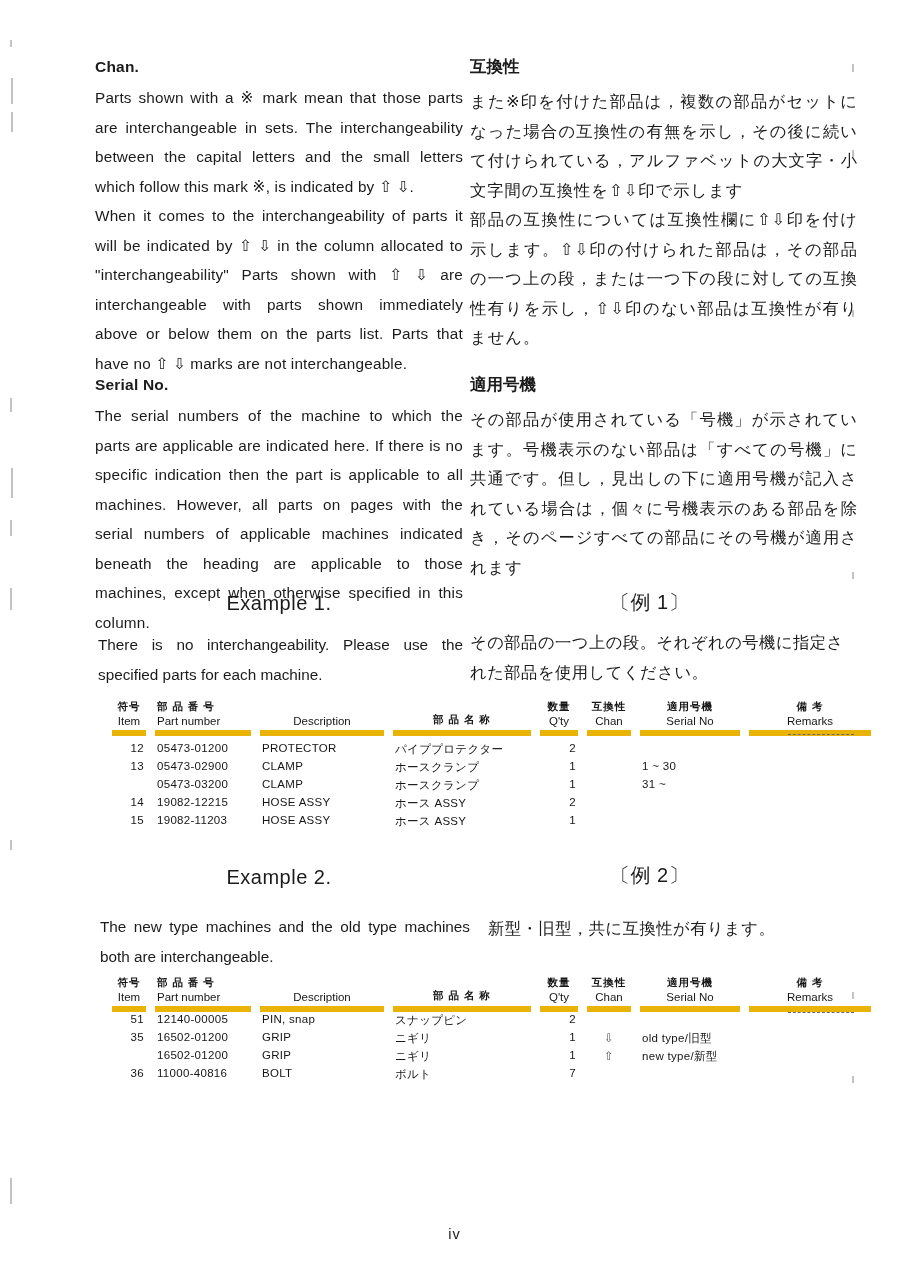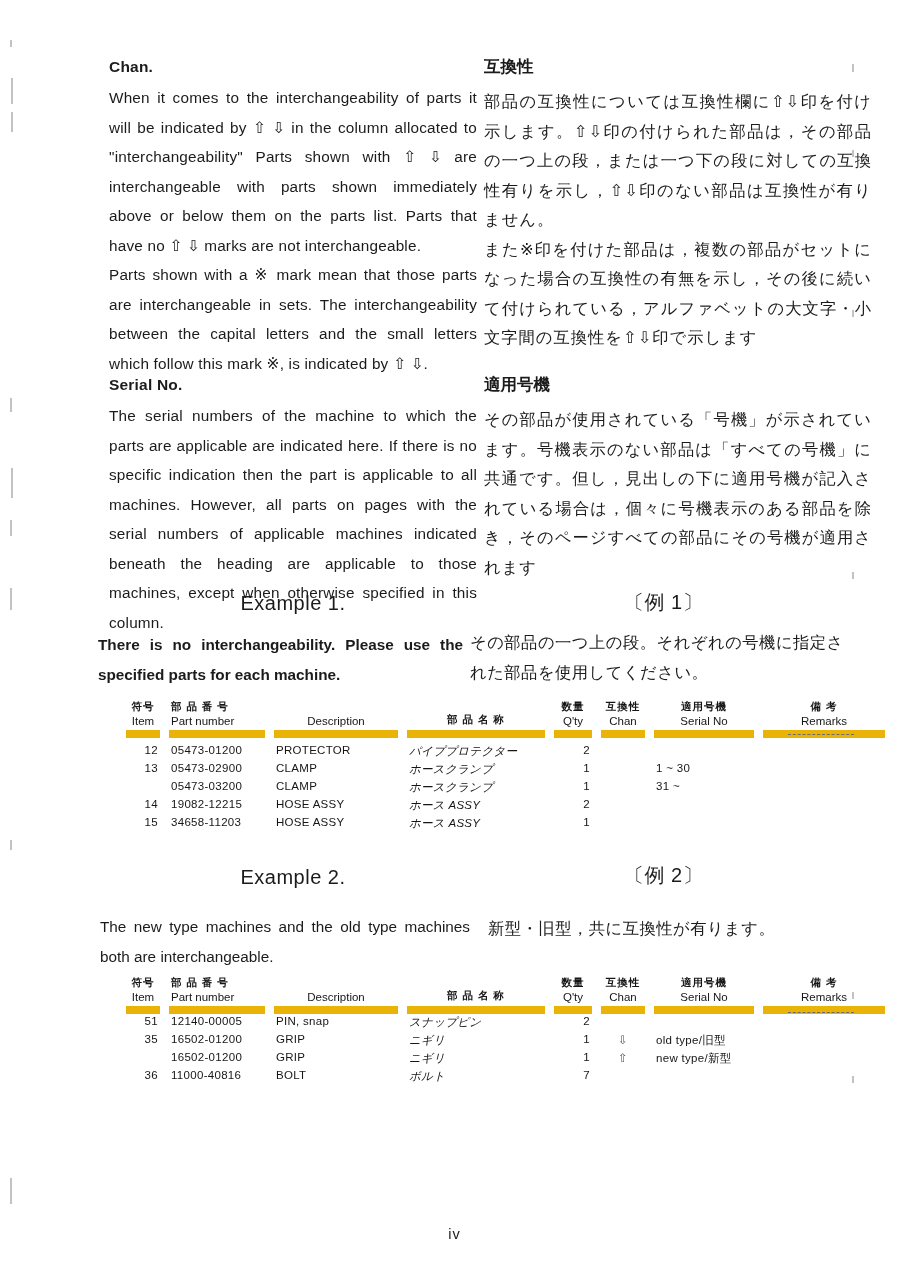--- a/index.html
+++ b/index.html
@@ -1,45 +1,45 @@
 <!DOCTYPE html>
 <html><head>
 <meta charset="utf-8">
 <style>
   html,body{margin:0;padding:0;}
   body{
     width:909px;height:1287px;position:relative;background:#ffffff;
     font-family:"Liberation Sans","DejaVu Sans",sans-serif;color:#1b1b1b;
     overflow:hidden;
   }
-  .abs{position:absolute;margin-left:14px;}
+  .abs{position:absolute;}
   
   .h-en{font-weight:bold;font-size:15.5px;margin:0 0 7px 0;letter-spacing:0.2px;}
   .p-en{font-size:15.3px;line-height:29.5px;text-align:justify;margin:0;letter-spacing:0.2px;}
   
   .h-ja{font-weight:bold;font-size:16.5px;margin:0 0 9px 0;}
   .p-ja{font-size:16.3px;line-height:29.5px;text-align:justify;margin:0;letter-spacing:1px;}
   .ex-title{font-size:20px;letter-spacing:0.5px;}
   .ex-body-en{font-size:15.3px;line-height:29.5px;text-align:justify;margin:0;}
   .ex-body-ja{font-size:16.3px;line-height:29.5px;margin:0;letter-spacing:0.5px;}
   
   table.parts{border-collapse:separate;border-spacing:9px 0;font-size:11.5px;color:#161616;}
   table.parts th{
-    border-bottom:8px solid #eab308;vertical-align:bottom;
+    border-bottom:6px solid #eab308;vertical-align:bottom;
     padding:0 2px 3px 2px;font-weight:normal;white-space:nowrap;
   }
   table.parts th .jp{display:block;font-size:10.5px;font-weight:bold;letter-spacing:1px;}
   table.parts th .en{display:block;font-size:11.5px;padding-top:1px;}
   table.parts td{padding:1px 2px 2px 2px;white-space:nowrap;vertical-align:top;font-size:11.5px;letter-spacing:0.3px;}
   table.parts tr.first td{padding-top:6px;}
   .r{text-align:right;} .c{text-align:center;} .l{text-align:left;}
   .col-item{width:30px;} .col-part{width:92px;} .col-desc{width:120px;}
   .col-name{width:134px;} .col-qty{width:34px;} .col-chan{width:40px;}
   .col-serial{width:96px;} .col-remarks{width:118px;}
-  td.name-cell{font-size:11px;letter-spacing:0.5px;font-style:italic;}
+  td.name-cell{font-size:11px;letter-spacing:0.5px;}
   .chan-mark{font-size:10px;color:#555;}
   .dash-ext{position:absolute;border-top:1.5px dashed #6a6a6a;width:66px;height:0;}
   .footer{position:absolute;left:0;top:1226px;width:909px;text-align:center;
           font-size:14.5px;letter-spacing:1px;}
   .tick{position:absolute;background:#c3c3c3;}
 </style>
 </head>
 <body>
 
 <div>
@@ -55,41 +55,41 @@
   <div class="tick" style="left:852px;top:64px;width:2px;height:8px;"></div>
   <div class="tick" style="left:852px;top:150px;width:2px;height:7px;"></div>
   <div class="tick" style="left:852px;top:310px;width:2px;height:7px;"></div>
   <div class="tick" style="left:852px;top:572px;width:2px;height:7px;"></div>
   <div class="tick" style="left:852px;top:992px;width:2px;height:7px;"></div>
   <div class="tick" style="left:852px;top:1076px;width:2px;height:7px;"></div>
 </div>
 
 <div class="abs" style="left:95px;top:58px;width:368px;">
   <p class="h-en">Chan.</p>
+  <p class="p-en">Parts shown with a ※ mark mean that those parts are interchangeable in sets. The interchangeability between the capital letters and the small letters which follow this mark ※, is indicated by ⇧ ⇩.</p>
   <p class="p-en">When it comes to the interchangeability of parts it will be indicated by ⇧ ⇩ in the column allocated to "interchangeability" Parts shown with ⇧ ⇩ are interchangeable with parts shown immediately above or below them on the parts list. Parts that have no ⇧ ⇩ marks are not interchangeable.</p>
-  <p class="p-en">Parts shown with a ※ mark mean that those parts are interchangeable in sets. The interchangeability between the capital letters and the small letters which follow this mark ※, is indicated by ⇧ ⇩.</p>
 </div>
 <div class="abs" style="left:470px;top:56px;width:388px;">
   <p class="h-ja">互換性</p>
+  <p class="p-ja">また※印を付けた部品は，複数の部品がセットになった場合の互換性の有無を示し，その後に続いて付けられている，アルファベットの大文字・小文字間の互換性を⇧⇩印で示します</p>
   <p class="p-ja">部品の互換性については互換性欄に⇧⇩印を付け示します。⇧⇩印の付けられた部品は，その部品の一つ上の段，または一つ下の段に対しての互換性有りを示し，⇧⇩印のない部品は互換性が有りません。</p>
-  <p class="p-ja">また※印を付けた部品は，複数の部品がセットになった場合の互換性の有無を示し，その後に続いて付けられている，アルファベットの大文字・小文字間の互換性を⇧⇩印で示します</p>
 </div>
 
 <div class="abs" style="left:95px;top:376px;width:368px;">
   <p class="h-en">Serial No.</p>
   <p class="p-en">The serial numbers of the machine to which the parts are applicable are indicated here. If there is no specific indication then the part is applicable to all machines. However, all parts on pages with the serial numbers of applicable machines indicated beneath the heading are applicable to those machines, except when otherwise specified in this column.</p>
 </div>
 <div class="abs" style="left:470px;top:374px;width:388px;">
   <p class="h-ja">適用号機</p>
   <p class="p-ja">その部品が使用されている「号機」が示されています。号機表示のない部品は「すべての号機」に共通です。但し，見出しの下に適用号機が記入されている場合は，個々に号機表示のある部品を除き，そのページすべての部品にその号機が適用されます</p>
 </div>
 
 <div class="abs ex-title" style="left:95px;top:592px;width:368px;text-align:center;">Example  1.</div>
 <div class="abs ex-title" style="left:610px;top:589px;">〔例  1〕</div>
-<p class="abs ex-body-en" style="left:98px;top:630px;width:365px;font-weight:bold;">There is no interchangeability. Please use the specified parts for each machine.</p>
+<p class="abs ex-body-en" style="left:98px;top:630px;width:365px;">There is no interchangeability. Please use the specified parts for each machine.</p>
 <p class="abs ex-body-ja" style="left:470px;top:628px;width:390px;">その部品の一つ上の段。それぞれの号機に指定された部品を使用してください。</p>
 
 <div class="abs" style="left:103px;top:700px;">
   <table class="parts">
     <thead>
       <tr>
         <th class="col-item c">
           <span class="jp">符号</span>
           <span class="en">Item</span>
         </th>
@@ -157,21 +157,21 @@
         <td>19082-12215</td>
         <td>HOSE ASSY</td>
         <td class="name-cell">ホース ASSY</td>
         <td class="r">2</td>
         <td class="c chan-mark"></td>
         <td></td>
         <td></td>
       </tr>
       <tr>
         <td class="r">15</td>
-        <td>34658-11203</td>
+        <td>19082-11203</td>
         <td>HOSE ASSY</td>
         <td class="name-cell">ホース ASSY</td>
         <td class="r">1</td>
         <td class="c chan-mark"></td>
         <td></td>
         <td></td>
       </tr>
     </tbody>
   </table>
 </div>

